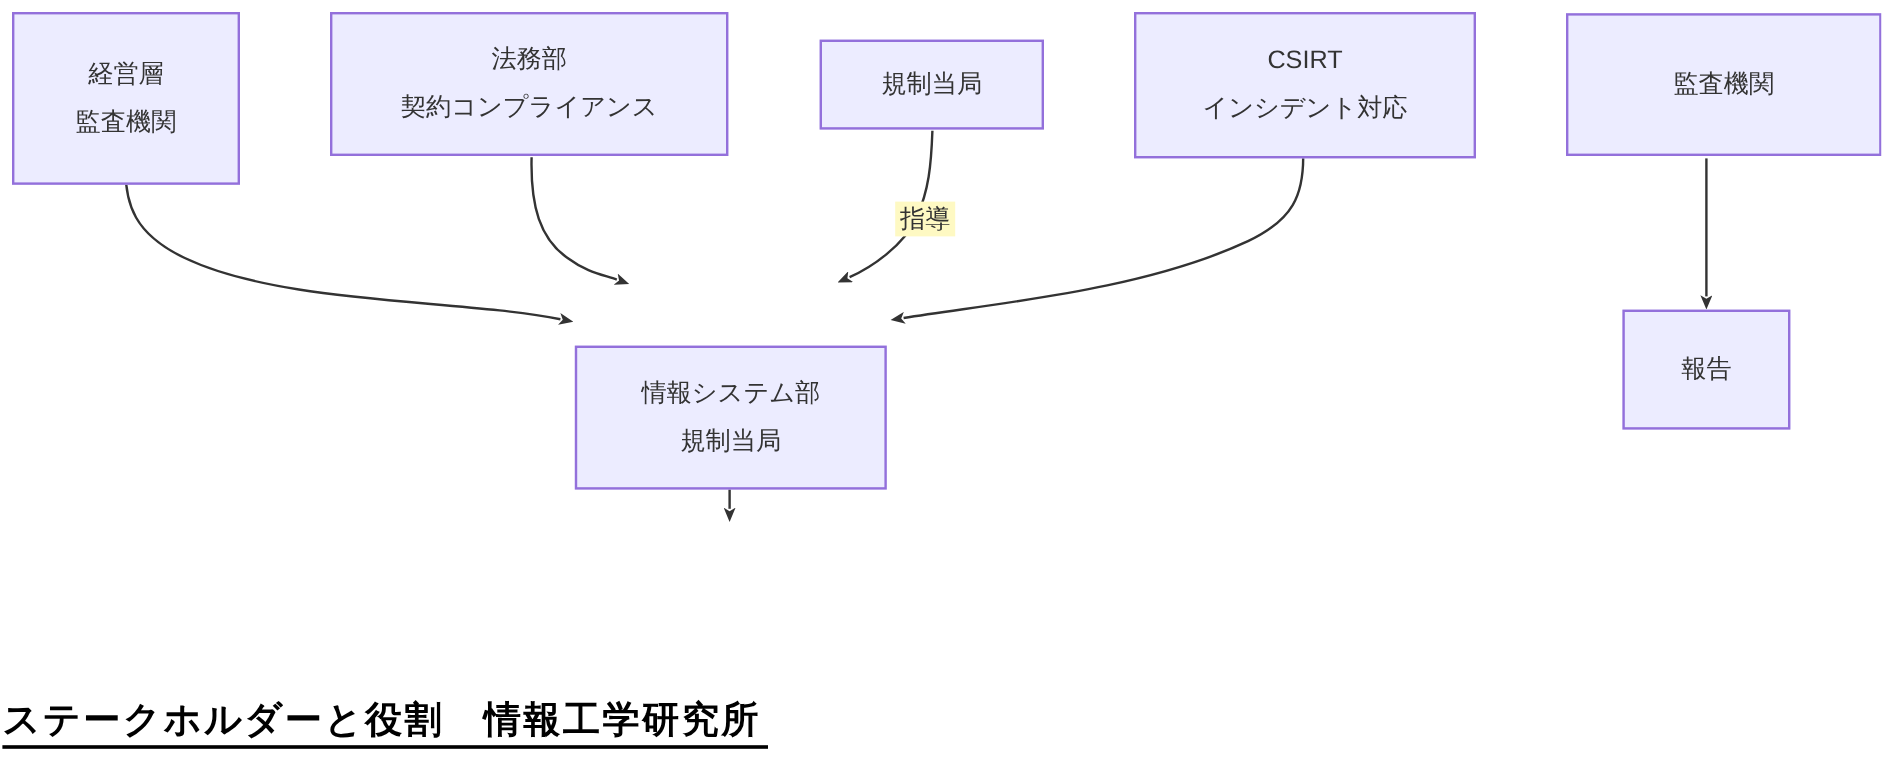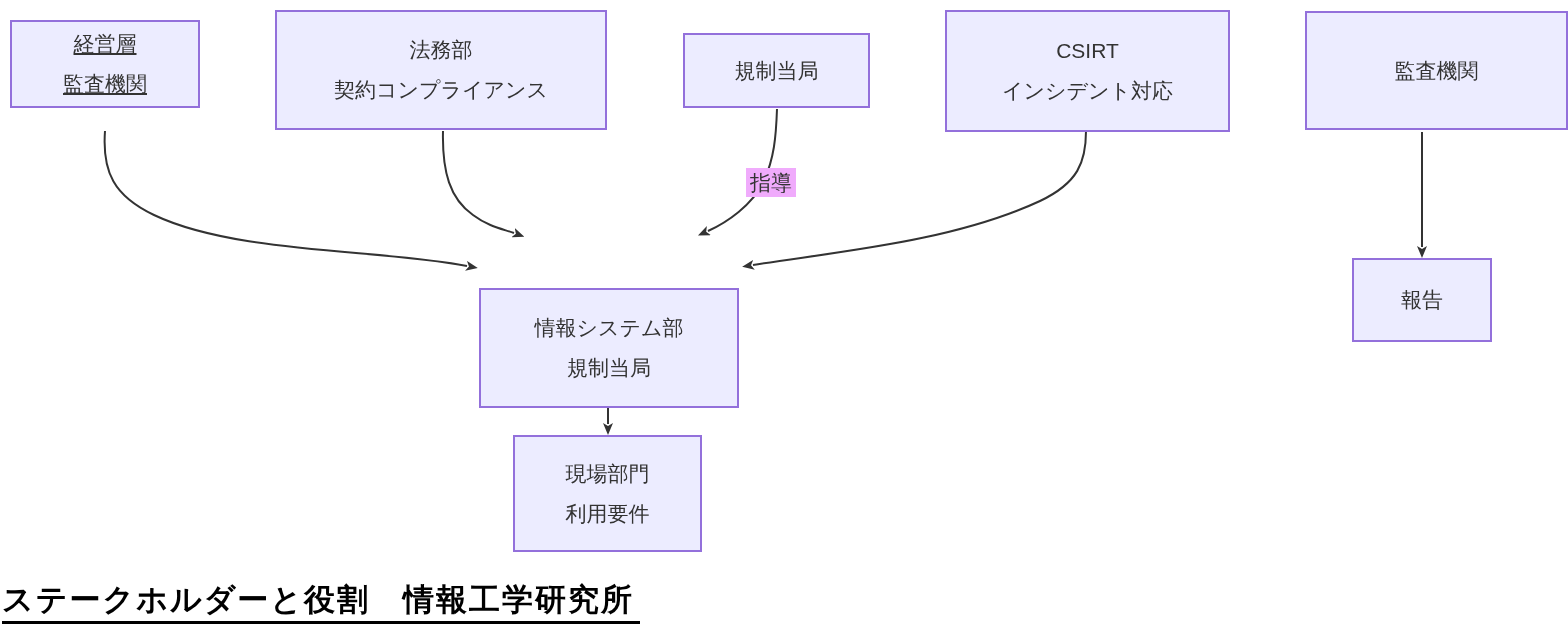--- a/index.html
+++ b/index.html
@@ -25,32 +25,32 @@
     flex-direction: column;
     align-items: center;
     justify-content: center;
     text-align: center;
     color: #333333;
     font-size: 21px;
     line-height: 40px;
     z-index: 2;
   }
   .node span { display: block; white-space: nowrap; }
-  #node-management { left: 10px;  top: 20px;  width: 190px; height: 88px; text-decoration: underline; }
+  #node-management { left: 10px;  top: 10px;  width: 190px; height: 144px; }
   #node-legal      { left: 275px; top: 10px;  width: 332px; height: 120px; }
   #node-regulator  { left: 683px; top: 33px;  width: 187px; height: 75px;  }
   #node-csirt      { left: 945px; top: 10px;  width: 285px; height: 122px; }
   #node-auditor    { left: 1305px;top: 11px;  width: 263px; height: 119px; }
   #node-itdept     { left: 479px; top: 240px; width: 260px; height: 120px; margin-top: 48px; }
-  #node-report     { left: 1352px;top: 258px; width: 140px; height: 84px; align-items: center;  }
+  #node-report     { left: 1352px;top: 258px; width: 140px; height: 100px; align-items: center;  }
   #node-field      { left: 513px; top: 435px; width: 189px; height: 117px; }
   .edge-label {
     position: absolute;
     left: 746px; top: 168px;
-    background: #f0abfc;
+    background: #fef9c3;
     color: #333333;
     font-size: 21px;
     line-height: 27px;
     padding: 1px 4px;
     z-index: 3;
     white-space: nowrap;
   }
   .footer-title {
     position: absolute;
     left: 2px; top: 581px;
@@ -109,22 +109,18 @@
 
   <div class="node" id="node-itdept">
     <span>情報システム部</span>
     <span>規制当局</span>
   </div>
 
   <div class="node" id="node-report">
     <span>報告</span>
   </div>
 
-  <div class="node" id="node-field">
-    <span>現場部門</span>
-    <span>利用要件</span>
-  </div>
 
   <div class="edge-label">指導</div>
 
   <div class="footer-title">ステークホルダーと役割　情報工学研究所</div>
 
 </div>
 
 </body></html>

